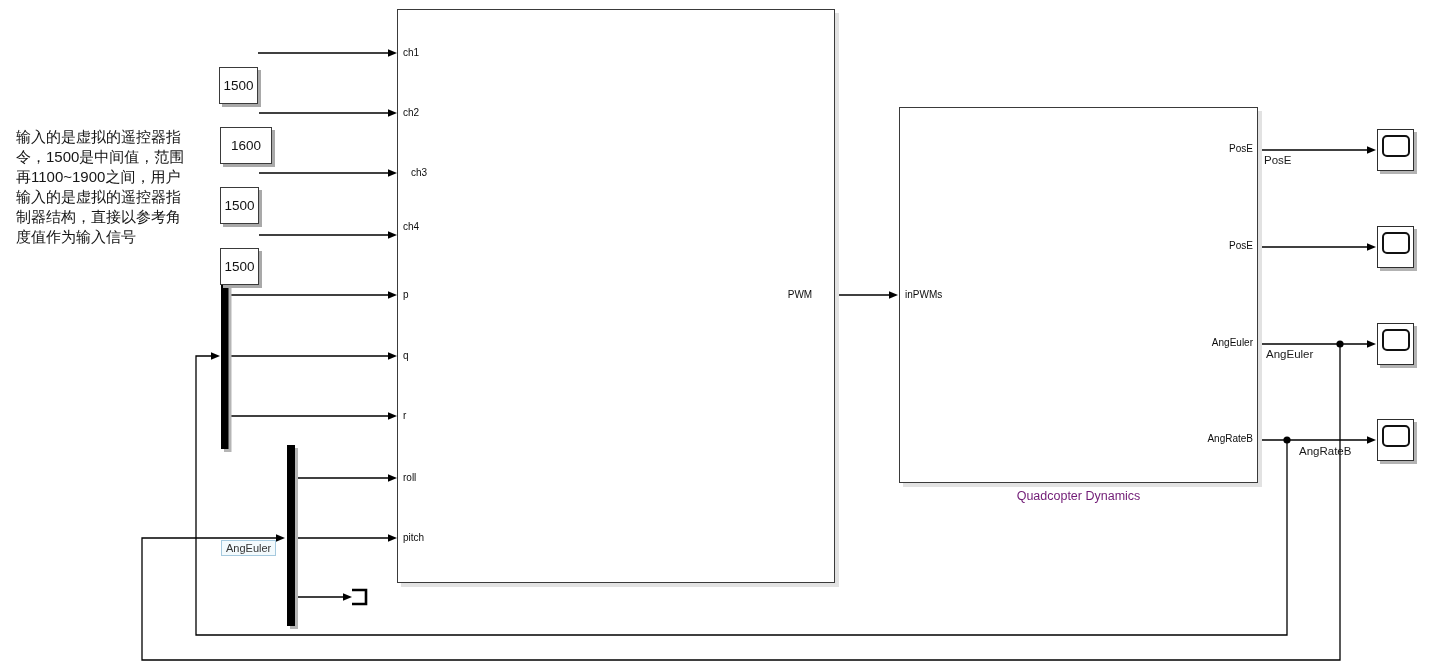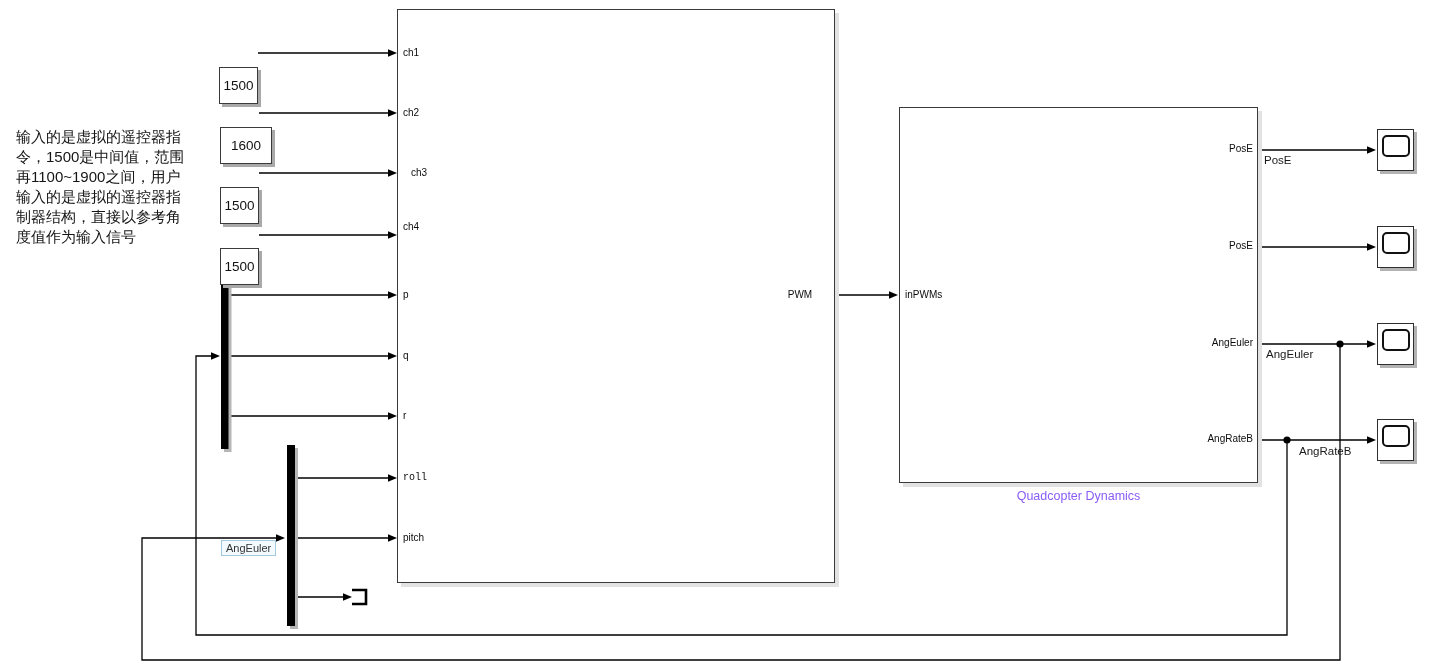--- a/index.html
+++ b/index.html
@@ -28,21 +28,21 @@
     border:2.2px solid #111;border-radius:5px;background:#fff;
   }
   .port-label{
     position:absolute;font-size:10px;line-height:13px;color:#0c0c0c;
     white-space:nowrap;z-index:3;
   }
   .wire-label{
     position:absolute;font-size:11.5px;color:#1a1a1a;white-space:nowrap;z-index:3;
   }
   .block-title{
-    position:absolute;font-size:12.5px;color:#8b5cf6;text-align:center;z-index:3;
+    position:absolute;font-size:12.5px;color:#701a75;text-align:center;z-index:3;
   }
   .signal-tag{
     position:absolute;font-size:11px;color:#333;background:#f3fafd;
     border:1px solid #a5c9de;padding:1px 4px;z-index:4;white-space:nowrap;
   }
   .annotation{
     position:absolute;left:16px;top:127px;width:178px;font-size:15px;
     line-height:20px;color:#151515;z-index:3;
   }
   .watermark{
@@ -155,21 +155,21 @@
   </div>
 
   <div class="block big-block" style="left:397px;top:9px;width:438px;height:574px;"></div>
   <span class="port-label" style="left:403px;top:46px;">ch1</span>
   <span class="port-label" style="left:403px;top:106px;">ch2</span>
   <span class="port-label" style="left:383px;top:166px;margin-left:28px;">ch3</span>
   <span class="port-label" style="left:403px;top:220px;">ch4</span>
   <span class="port-label" style="left:403px;top:288px;">p</span>
   <span class="port-label" style="left:403px;top:349px;">q</span>
   <span class="port-label" style="left:403px;top:409px;">r</span>
-  <span class="port-label" style="left:403px;top:471px;font-family:Liberation Mono, monospace;">roll</span>
+  <span class="port-label" style="left:403px;top:471px;">roll</span>
   <span class="port-label" style="left:403px;top:531px;">pitch</span>
   <span class="port-label" style="left:770px;top:288px;width:60px;text-align:center;">PWM</span>
 
   <div class="block big-block" style="left:899px;top:107px;width:359px;height:376px;"></div>
   <span class="port-label" style="left:905px;top:288px;">inPWMs</span>
   <span class="port-label" style="left:1158px;top:142px;width:95px;text-align:right;">PosE</span>
   <span class="port-label" style="left:1158px;top:239px;width:95px;text-align:right;">PosE</span>
   <span class="port-label" style="left:1158px;top:336px;width:95px;text-align:right;">AngEuler</span>
   <span class="port-label" style="left:1158px;top:432px;width:95px;text-align:right;">AngRateB</span>
   <div class="block-title" style="left:899px;top:489px;width:359px;">Quadcopter Dynamics</div>

